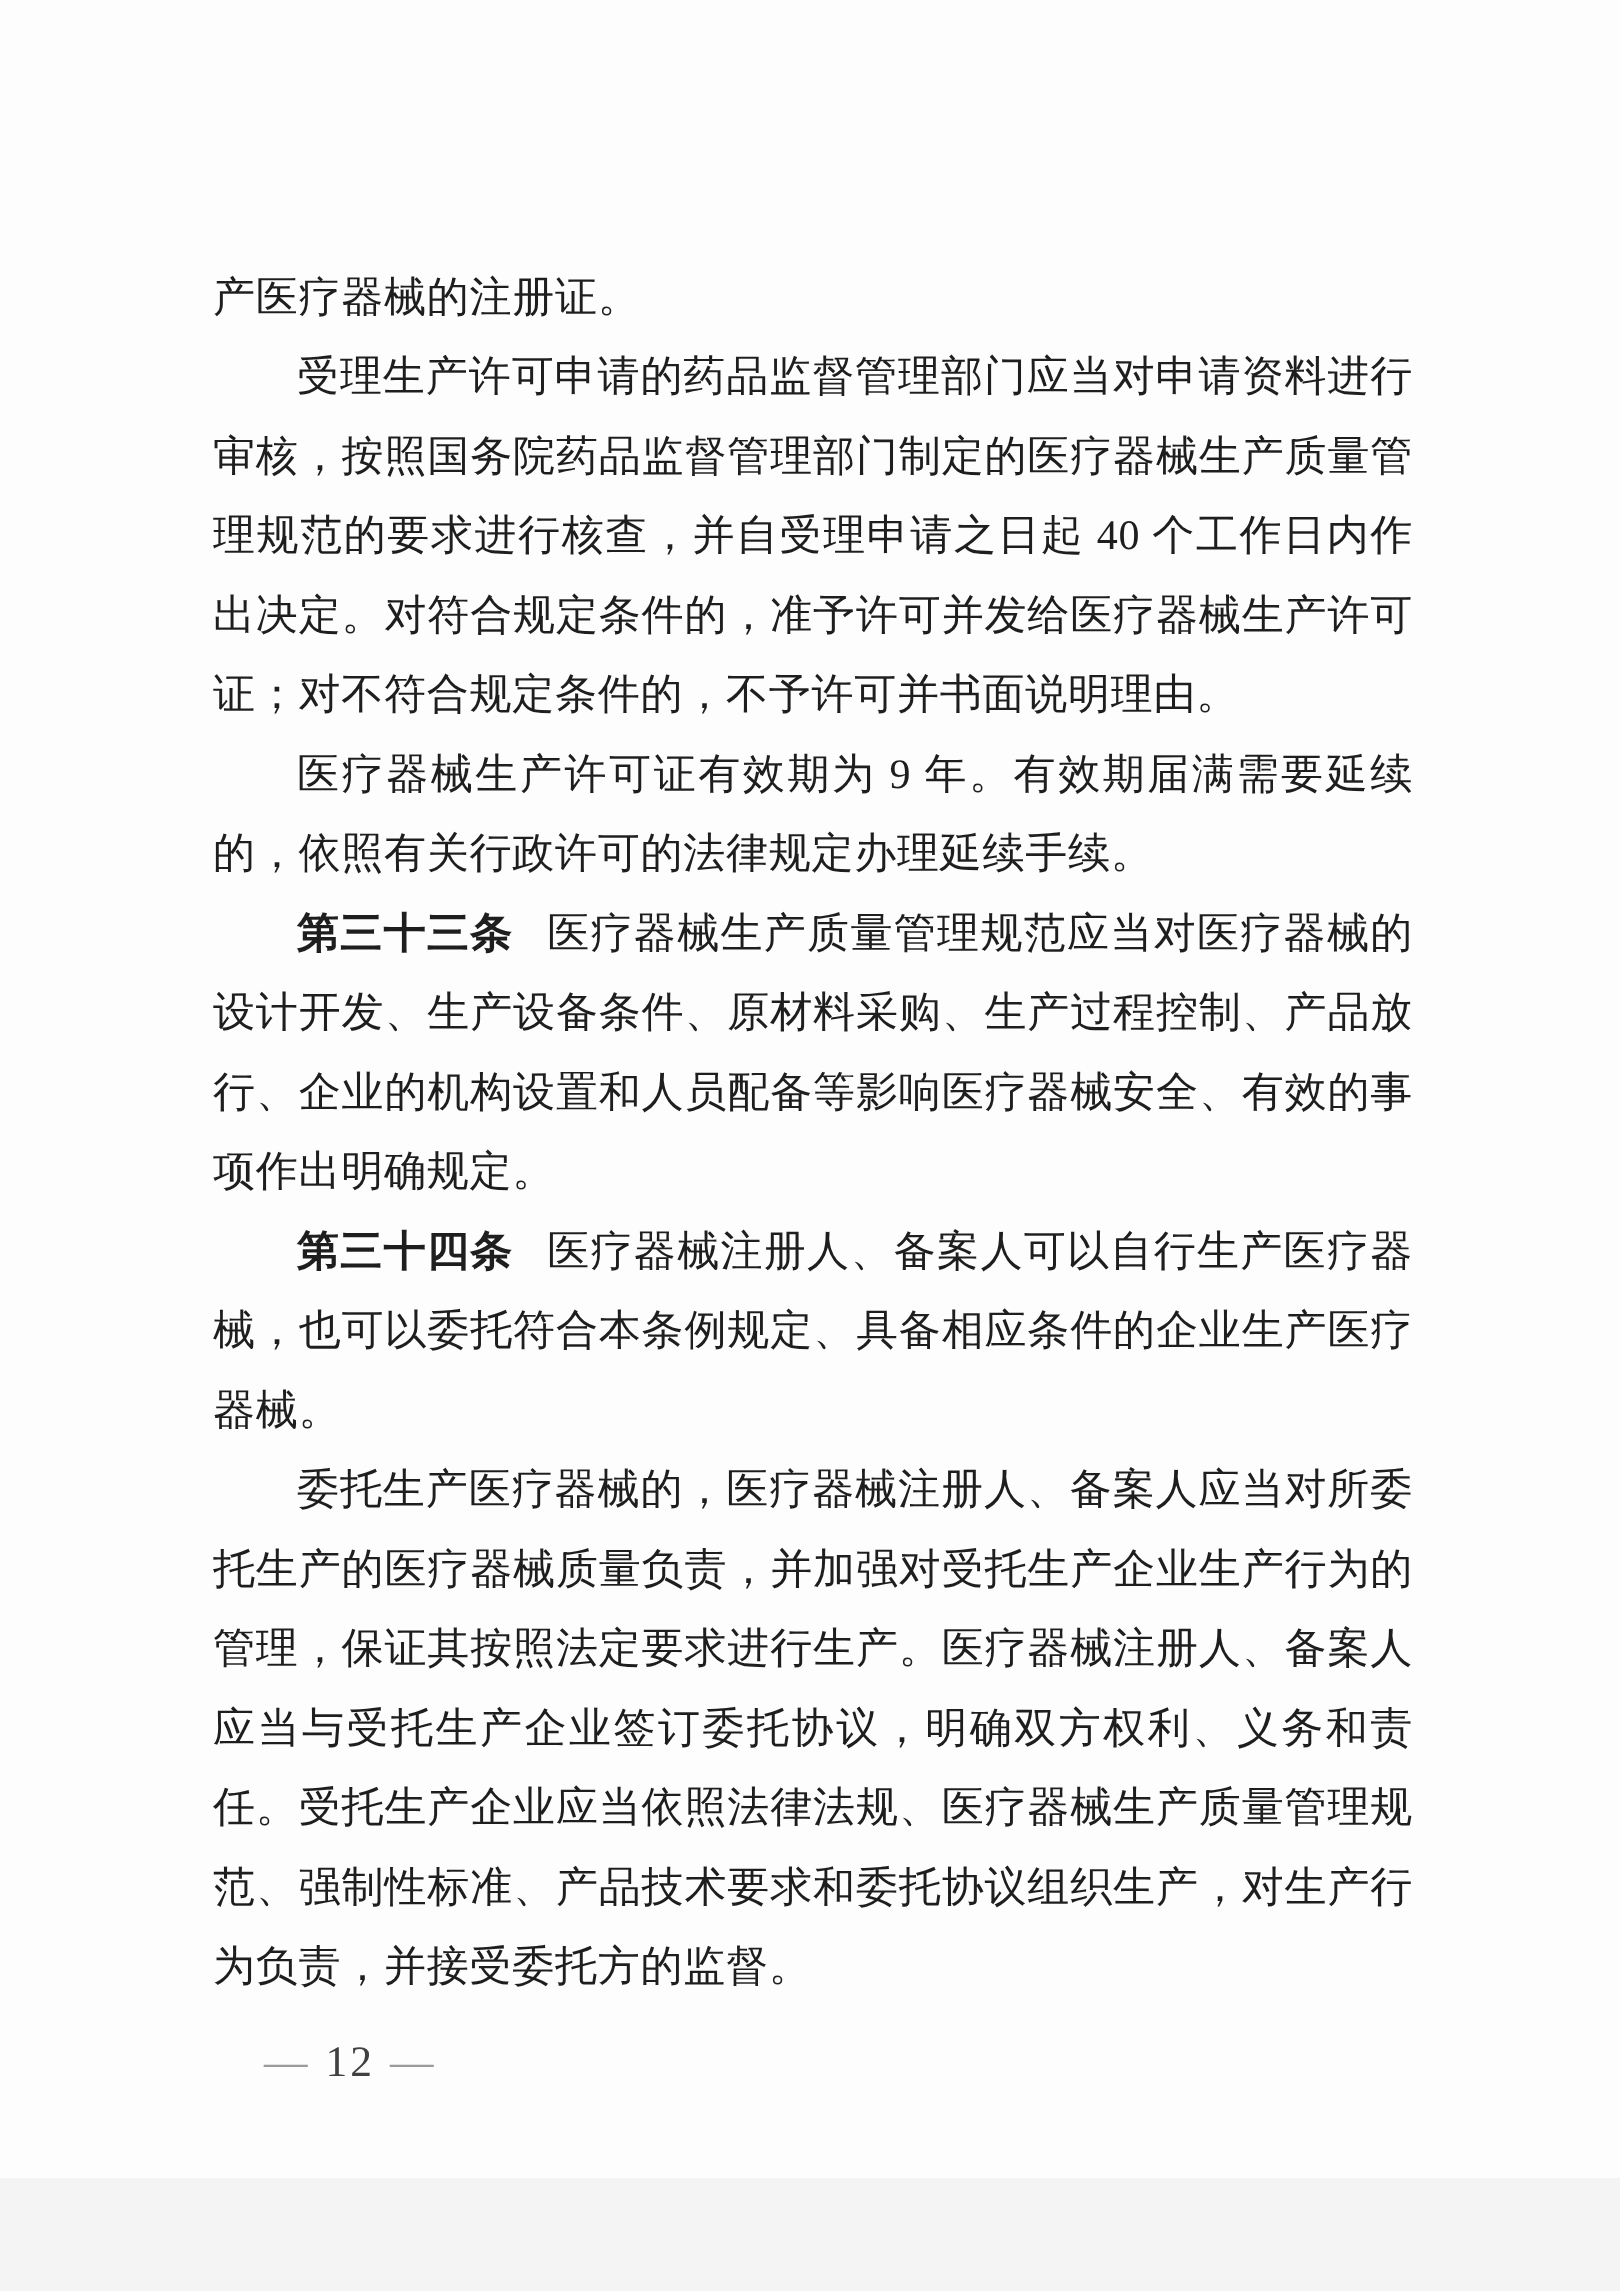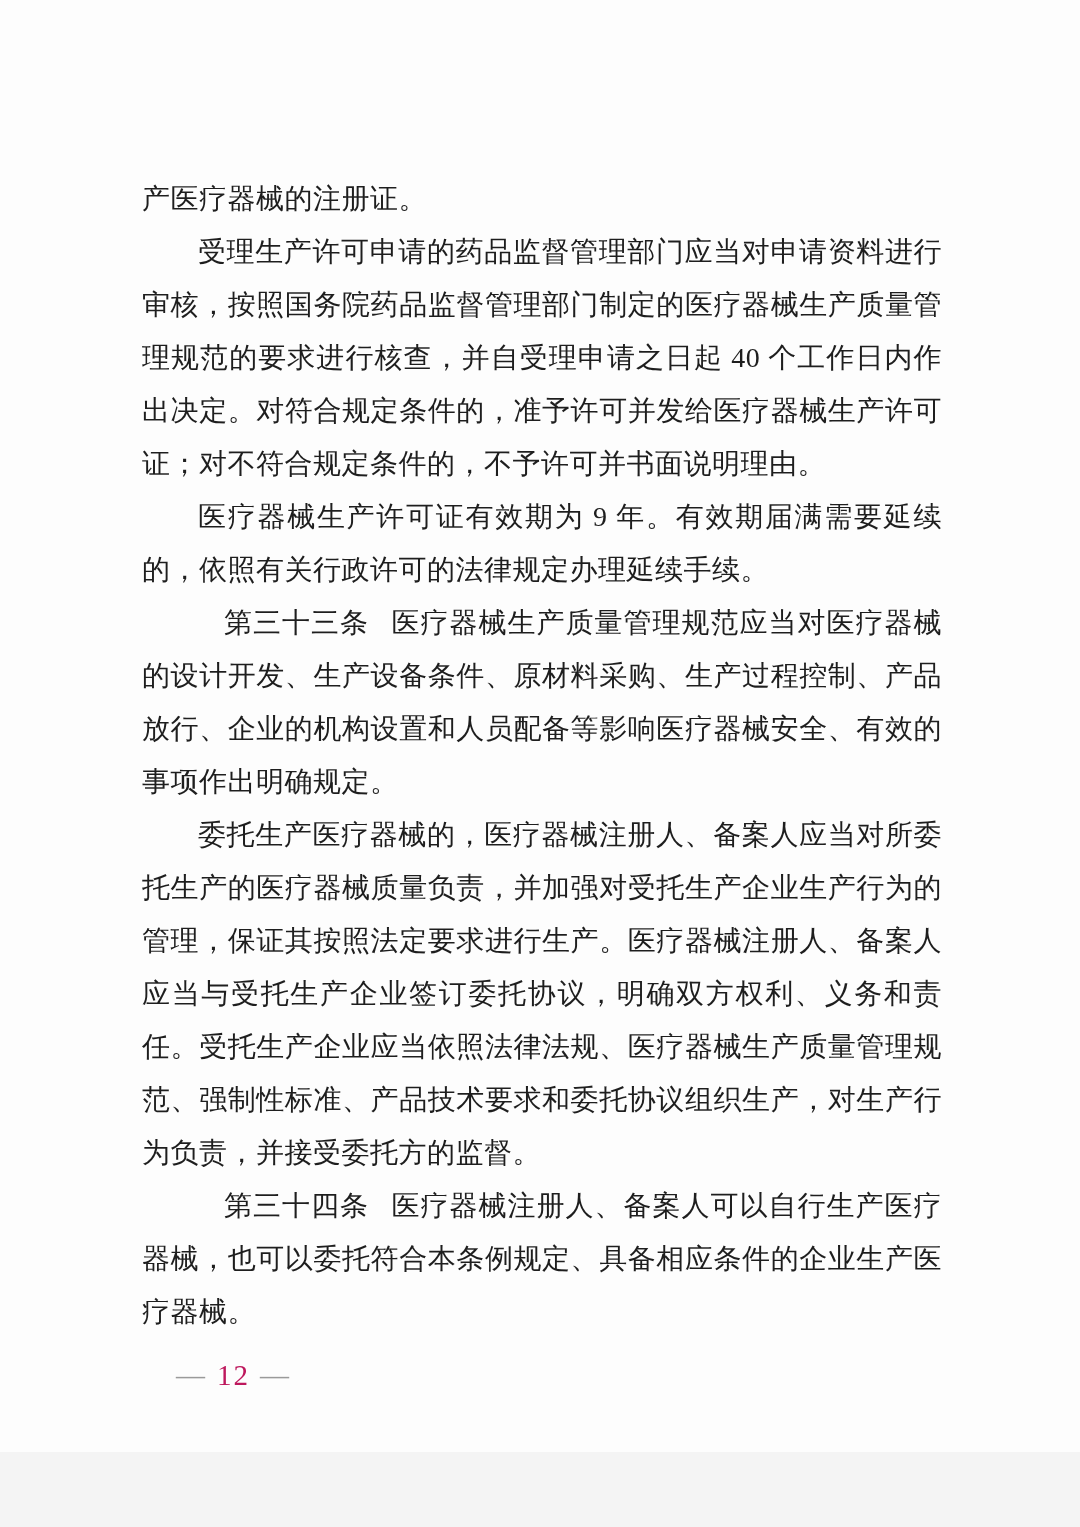--- a/index.html
+++ b/index.html
@@ -29,48 +29,47 @@
     font-size: 28px;
     line-height: 53px;
     text-align: justify;
     text-justify: inter-ideograph;
     letter-spacing: 0.5px;
   }
   .para.indent {
     text-indent: 2em;
   }
   .article-no {
-    font-weight: normal;
+    font-weight: bold;
     margin-right: 0.8em;
-    margin-left: 26px;
   }
   .footer {
     position: absolute;
     left: 166px;
     top: 1352px;
     font-size: 29px;
     line-height: 46px;
     letter-spacing: 2px;
   }
   .footer .dash {
     color: #9a9a9a;
     padding: 0 10px;
   }
   .footer .page-num {
-    color: #be185d;
+    color: #404040;
   }
 </style>
 </head>
 <body>
 
 <div class="page">
   <div class="text-block">
       <p class="para">产医疗器械的注册证。</p>
       <p class="para indent">受理生产许可申请的药品监督管理部门应当对申请资料进行审核，按照国务院药品监督管理部门制定的医疗器械生产质量管理规范的要求进行核查，并自受理申请之日起 40 个工作日内作出决定。对符合规定条件的，准予许可并发给医疗器械生产许可证；对不符合规定条件的，不予许可并书面说明理由。</p>
       <p class="para indent">医疗器械生产许可证有效期为 9 年。有效期届满需要延续的，依照有关行政许可的法律规定办理延续手续。</p>
       <p class="para indent"><b class="article-no">第三十三条</b>医疗器械生产质量管理规范应当对医疗器械的设计开发、生产设备条件、原材料采购、生产过程控制、产品放行、企业的机构设置和人员配备等影响医疗器械安全、有效的事项作出明确规定。</p>
+      <p class="para indent"><b class="article-no">第三十四条</b>医疗器械注册人、备案人可以自行生产医疗器械，也可以委托符合本条例规定、具备相应条件的企业生产医疗器械。</p>
       <p class="para indent">委托生产医疗器械的，医疗器械注册人、备案人应当对所委托生产的医疗器械质量负责，并加强对受托生产企业生产行为的管理，保证其按照法定要求进行生产。医疗器械注册人、备案人应当与受托生产企业签订委托协议，明确双方权利、义务和责任。受托生产企业应当依照法律法规、医疗器械生产质量管理规范、强制性标准、产品技术要求和委托协议组织生产，对生产行为负责，并接受委托方的监督。</p>
-      <p class="para indent"><b class="article-no">第三十四条</b>医疗器械注册人、备案人可以自行生产医疗器械，也可以委托符合本条例规定、具备相应条件的企业生产医疗器械。</p>
     </div>
   <div class="footer">
     <span class="dash">—</span><span class="page-num">12</span><span class="dash">—</span>
   </div>
 </div>
 
 </body></html>

